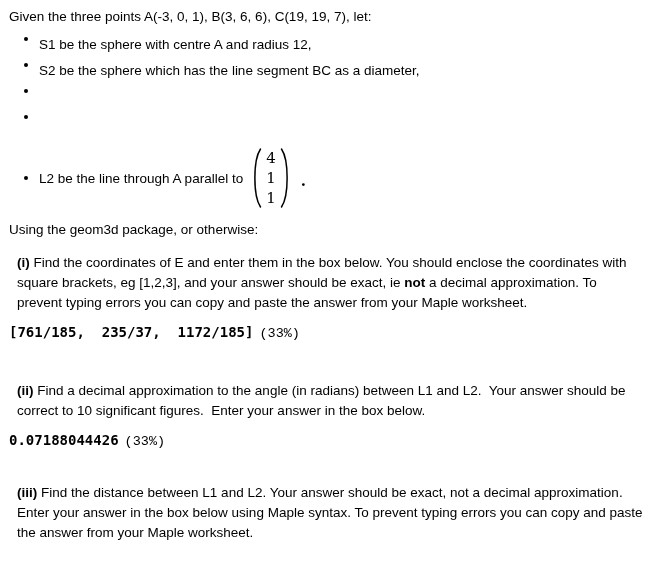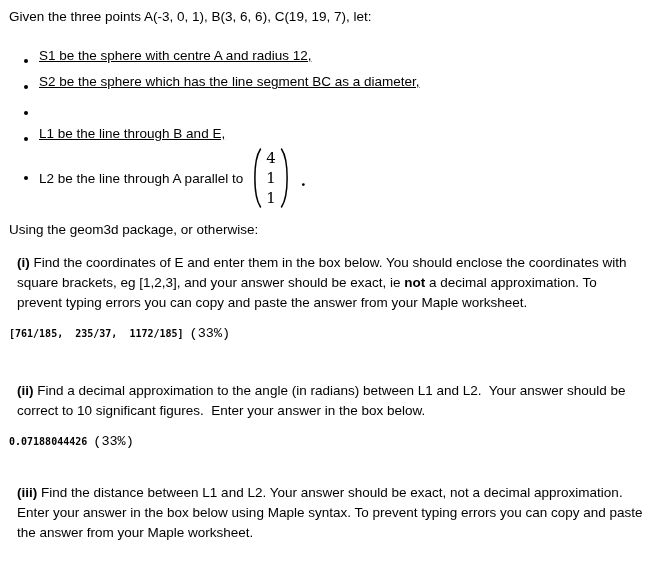--- a/index.html
+++ b/index.html
@@ -24,23 +24,22 @@
     line-height: 20px;
     white-space: pre-wrap;
   }
   ul.bullets {
     list-style: none;
     margin: 10px 0 0 0;
     padding: 0;
   }
   li.simple {
     display: flex;
-    align-items: flex-end;
+    align-items: flex-start;
     height: 26px;
-    text-decoration: underline;
   }
   .dot {
     flex: none;
     width: 4px;
     height: 4px;
     border-radius: 50%;
     background: #000;
     margin: 0 11px 0 15px;
   }
   li.l2-item {
@@ -87,21 +86,21 @@
   section.q1 { margin-top: 13px; }
   section.q2 { margin-top: 36px; }
   section.q3 { margin-top: 30px; }
   p.answer {
     margin: 3px 0 0 0;
     line-height: 23px;
   }
   .mono {
     font-family: "DejaVu Sans Mono", "Liberation Mono", monospace;
     font-weight: bold;
-    font-size: 10px;
+    font-size: 14px;
     white-space: pre;
     margin-top: 6px;
   }
   .weight {
     margin-left: 6px;
     font-family: Liberation Mono, monospace;
     font-weight: normal;
   }
   b { font-weight: bold; }
 </style>
@@ -119,21 +118,20 @@
     </li>
     <li class="simple">
       <span class="dot"></span>
       <span>S2 be the sphere which has the line segment BC as a diameter,</span>
     </li>
     <li class="simple">
       <span class="dot"></span>
     </li>
     <li class="simple">
       <span class="dot"></span>
-      <span>L1 be the line through B and E,</span>
     </li>
     <li class="l2-item">
       <span class="dot"></span>
       <span>L2 be the line through A parallel to</span>
       <span class="vector">
         <svg class="paren" width="12" height="62" viewBox="0 0 12 62">
           <path d="M10.5 2 C 3 13, 3 49, 10.5 60" fill="none" stroke="#000" stroke-width="1.5" stroke-linecap="round"></path>
         </svg>
         <span class="vec-col">
           <span>4</span>

